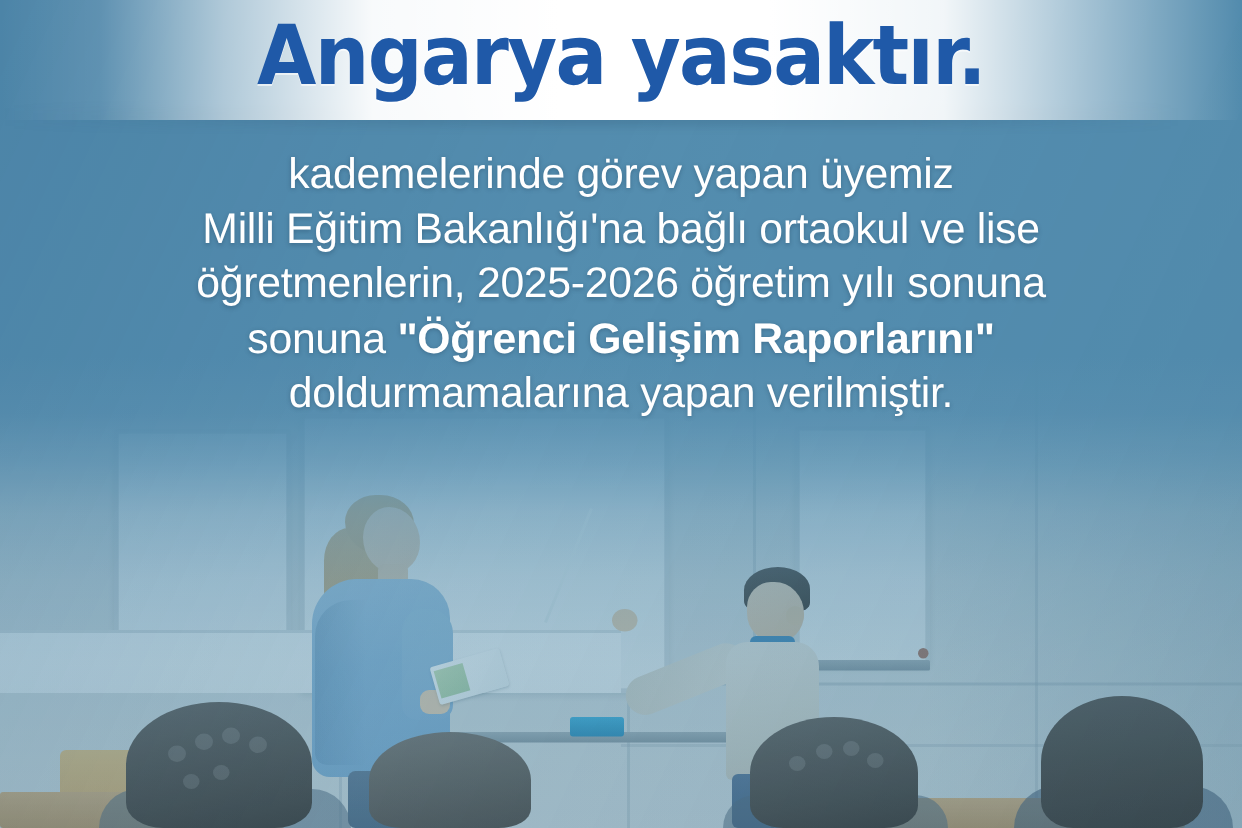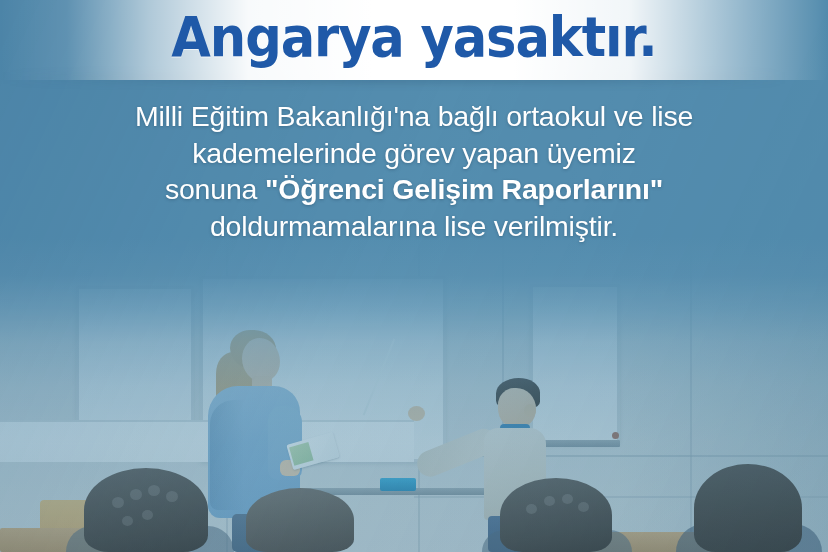--- a/index.html
+++ b/index.html
@@ -390,19 +390,20 @@
   </div>
 
   <div class="tint"></div>
   <div class="tint2"></div>
 
   <div class="banner-shadow"></div>
   <div class="banner"></div>
   <div class="title">Angarya yasaktır.</div>
 
   <div class="body-copy">
+    <span class="ln">kademelerinde görev yapan üyemiz</span>
     <span class="ln">Milli Eğitim Bakanlığı'na bağlı ortaokul ve lise</span>
-    <span class="ln">kademelerinde görev yapan üyemiz</span>
+    <span class="ln">öğretmenlerin, 2025-2026 öğretim yılı sonuna</span>
     <span class="ln"><span>sonuna </span><b>"Öğrenci Gelişim Raporlarını"</b></span>
-    <span class="ln">doldurmamalarına lise verilmiştir.</span>
+    <span class="ln">doldurmamalarına yapan verilmiştir.</span>
   </div>
 
 </div>
 
 </body></html>

